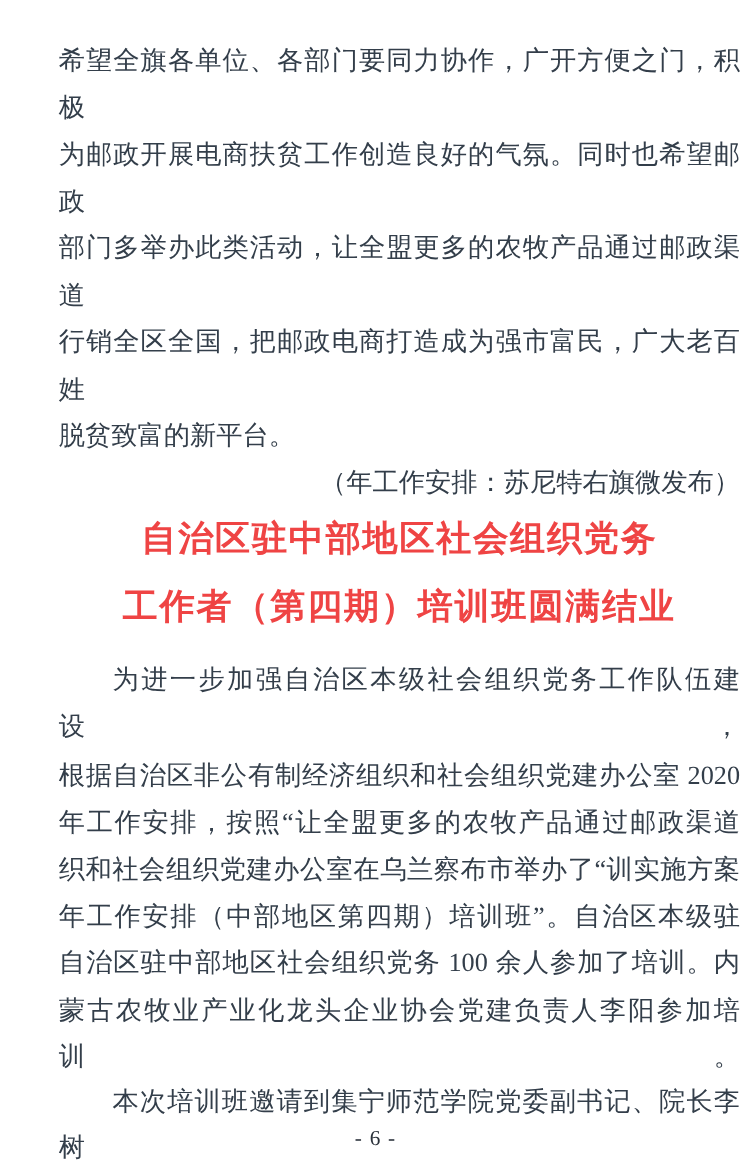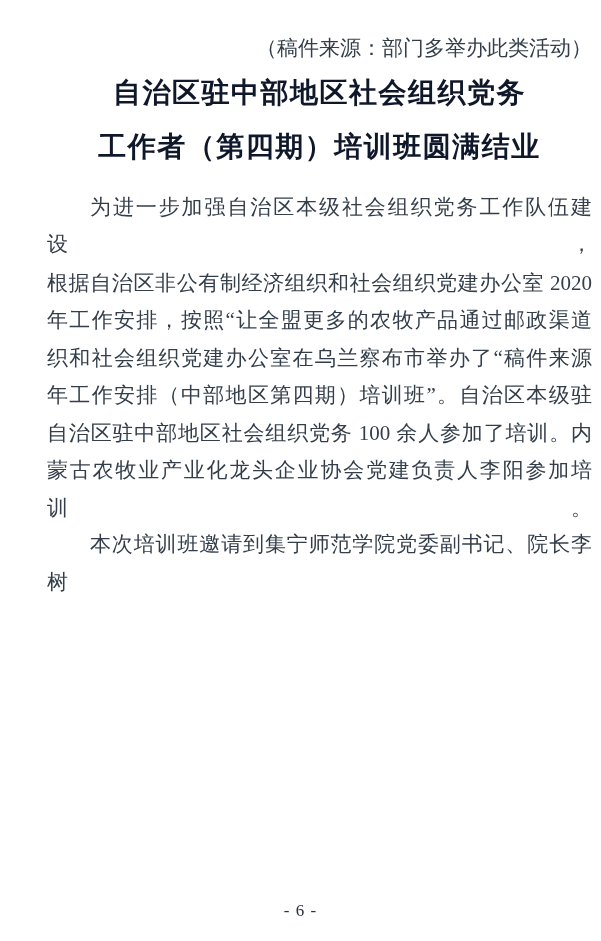--- a/index.html
+++ b/index.html
@@ -40,26 +40,26 @@
     font-family: Liberation Mono, monospace;
   }
   .line.source {
     text-align: right;
     text-align-last: right;
   }
   .article-title {
     margin: 0 0 14px 0;
   }
   .title-line {
-    font-family: Liberation Mono, monospace;
+    font-family: Liberation Serif, serif;
     font-size: 28px;
     line-height: 54px;
     font-weight: 700;
     letter-spacing: 1.5px;
-    color: #0f172a;
+    color: #ef4444;
     text-align: center;
     text-align-last: center;
     white-space: nowrap;
   }
   .paragraph { margin: 0; }
   .footer {
     position: absolute;
     left: 0;
     top: 901px;
     width: 601px;
@@ -71,33 +71,40 @@
     color: #2b323b;
     letter-spacing: 1px;
   }
 </style>
 </head>
 <body>
 
 <div class="doc-page">
   <div class="content">
 
+    <div class="paragraph">
+      <div class="line fill">希望全旗各单位、各部门要同力协作，广开方便之门，积极</div>
+      <div class="line fill">为邮政开展电商扶贫工作创造良好的气氛。同时也希望邮政</div>
+      <div class="line fill">部门多举办此类活动，让全盟更多的农牧产品通过邮政渠道</div>
+      <div class="line fill">行销全区全国，把邮政电商打造成为强市富民，广大老百姓</div>
+      <div class="line natural">脱贫致富的新平台。</div>
+    </div>
 
-    <div class="line source">（稿件来源：部门多举办此类活动）</div>
+    <div class="line source">（年工作安排：苏尼特右旗微发布）</div>
 
     <div class="article-title">
       <div class="title-line">自治区驻中部地区社会组织党务</div>
       <div class="title-line">工作者（第四期）培训班圆满结业</div>
     </div>
 
     <div class="paragraph">
       <div class="line fill indent">为进一步加强自治区本级社会组织党务工作队伍建设，</div>
       <div class="line fill">根据自治区非公有制经济组织和社会组织党建办公室 2020</div>
       <div class="line fill">年工作安排，按照“让全盟更多的农牧产品通过邮政渠道</div>
-      <div class="line fill">织和社会组织党建办公室在乌兰察布市举办了“稿件来源</div>
+      <div class="line fill">织和社会组织党建办公室在乌兰察布市举办了“训实施方案</div>
       <div class="line fill">年工作安排（中部地区第四期）培训班”。自治区本级驻</div>
       <div class="line fill">自治区驻中部地区社会组织党务 100 余人参加了培训。内</div>
       <div class="line fill">蒙古农牧业产业化龙头企业协会党建负责人李阳参加培训。</div>
     </div>
 
     <div class="paragraph">
       <div class="line fill indent">本次培训班邀请到集宁师范学院党委副书记、院长李树</div>
 
     </div>
 

